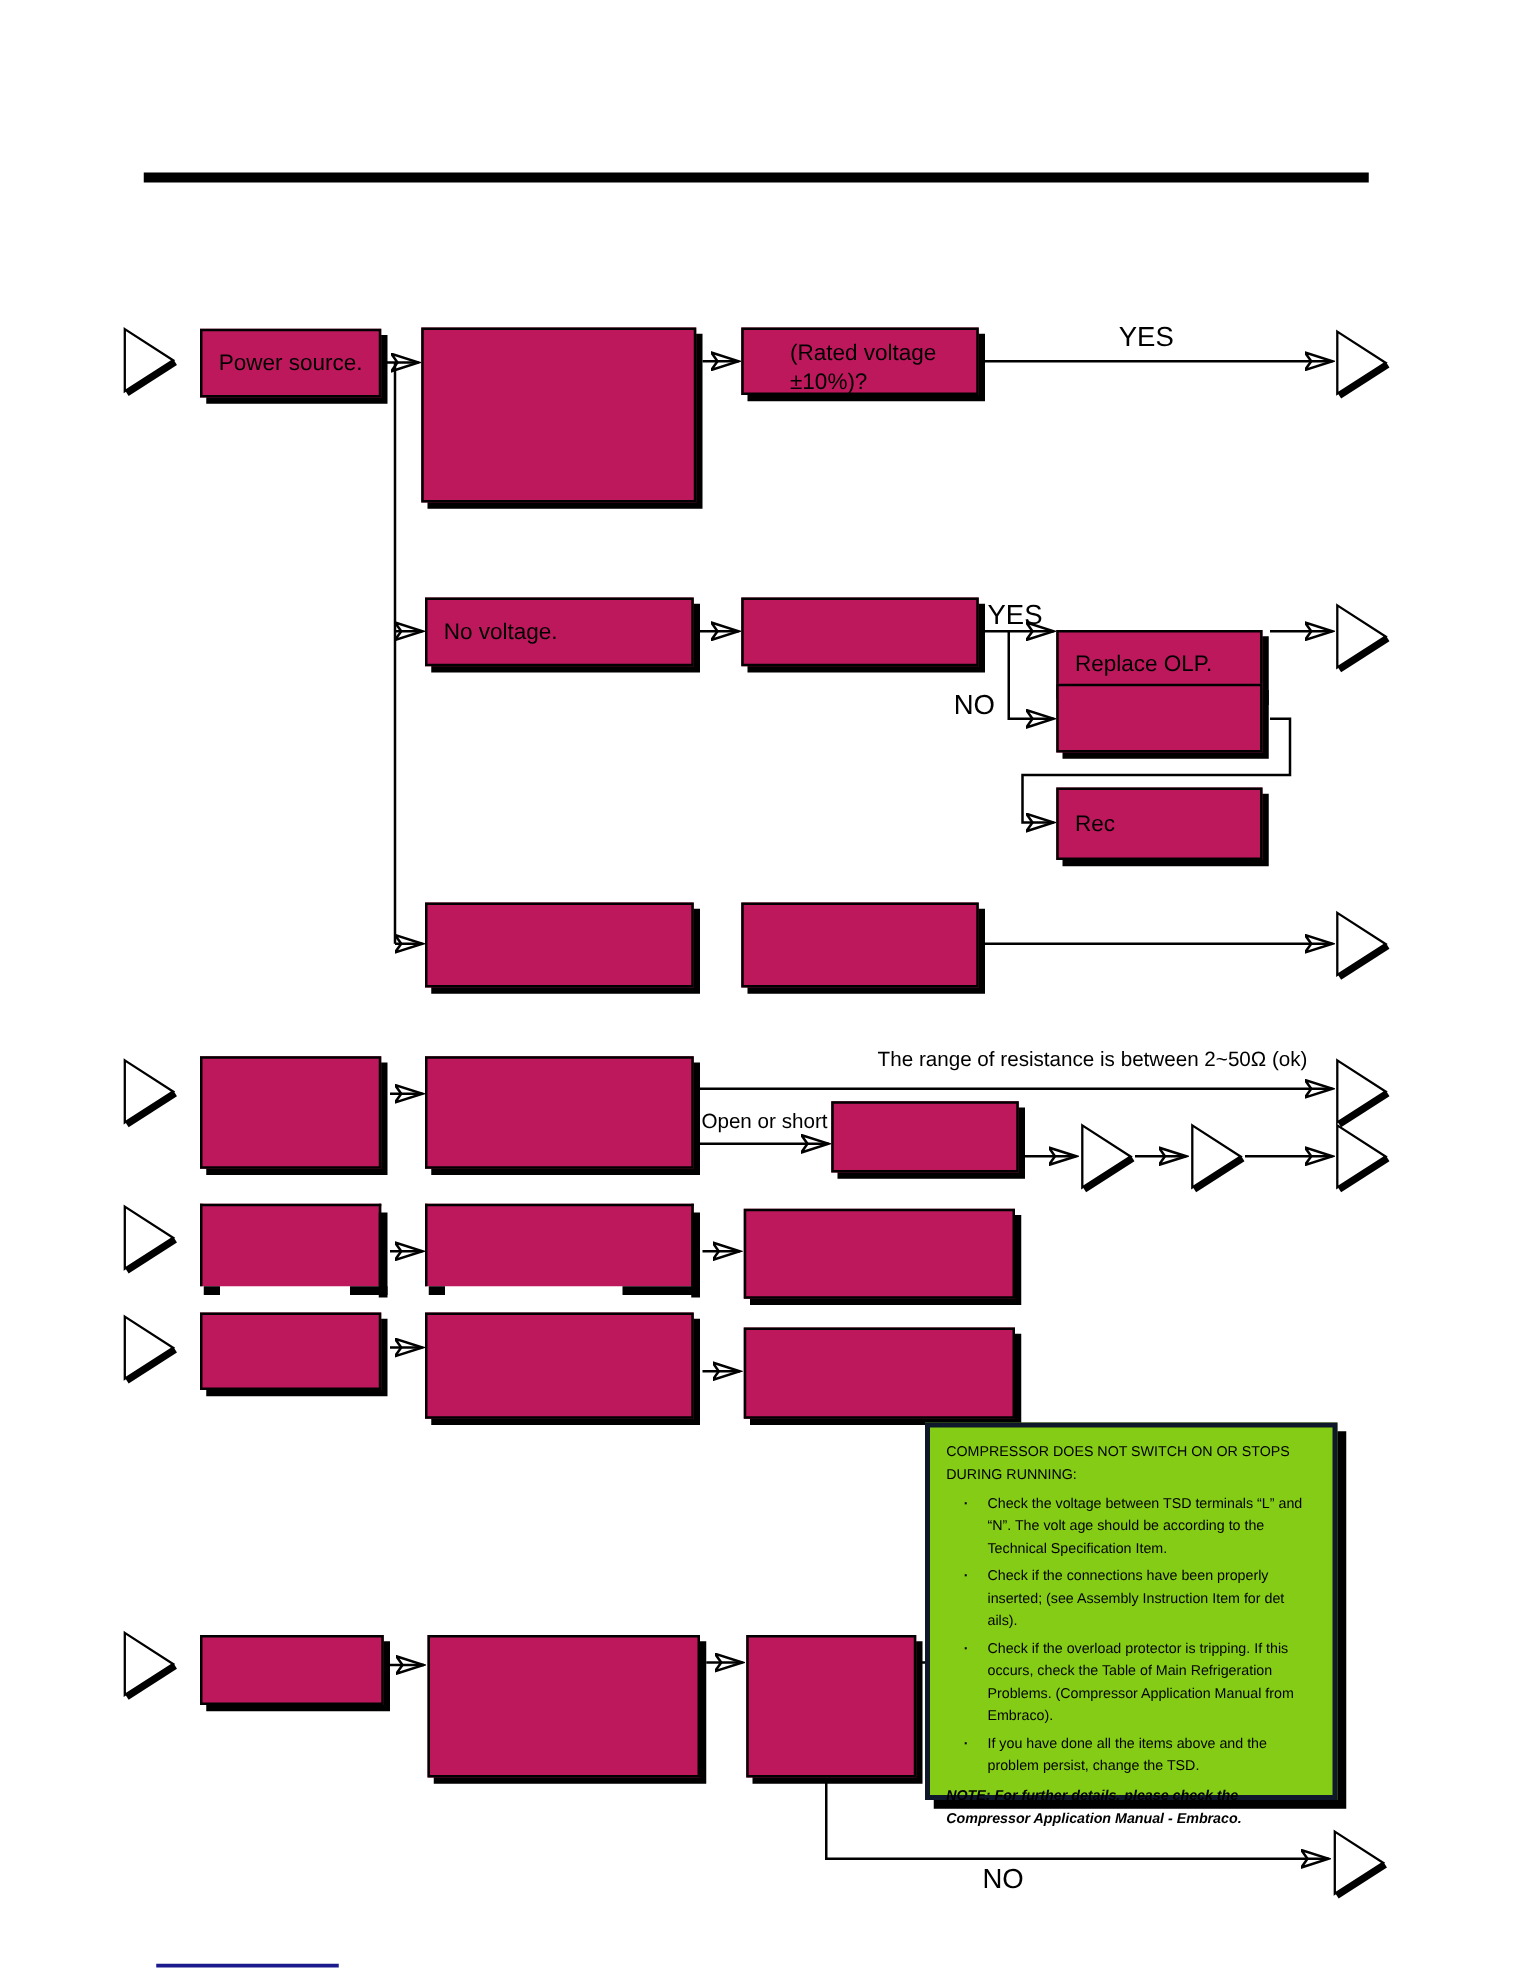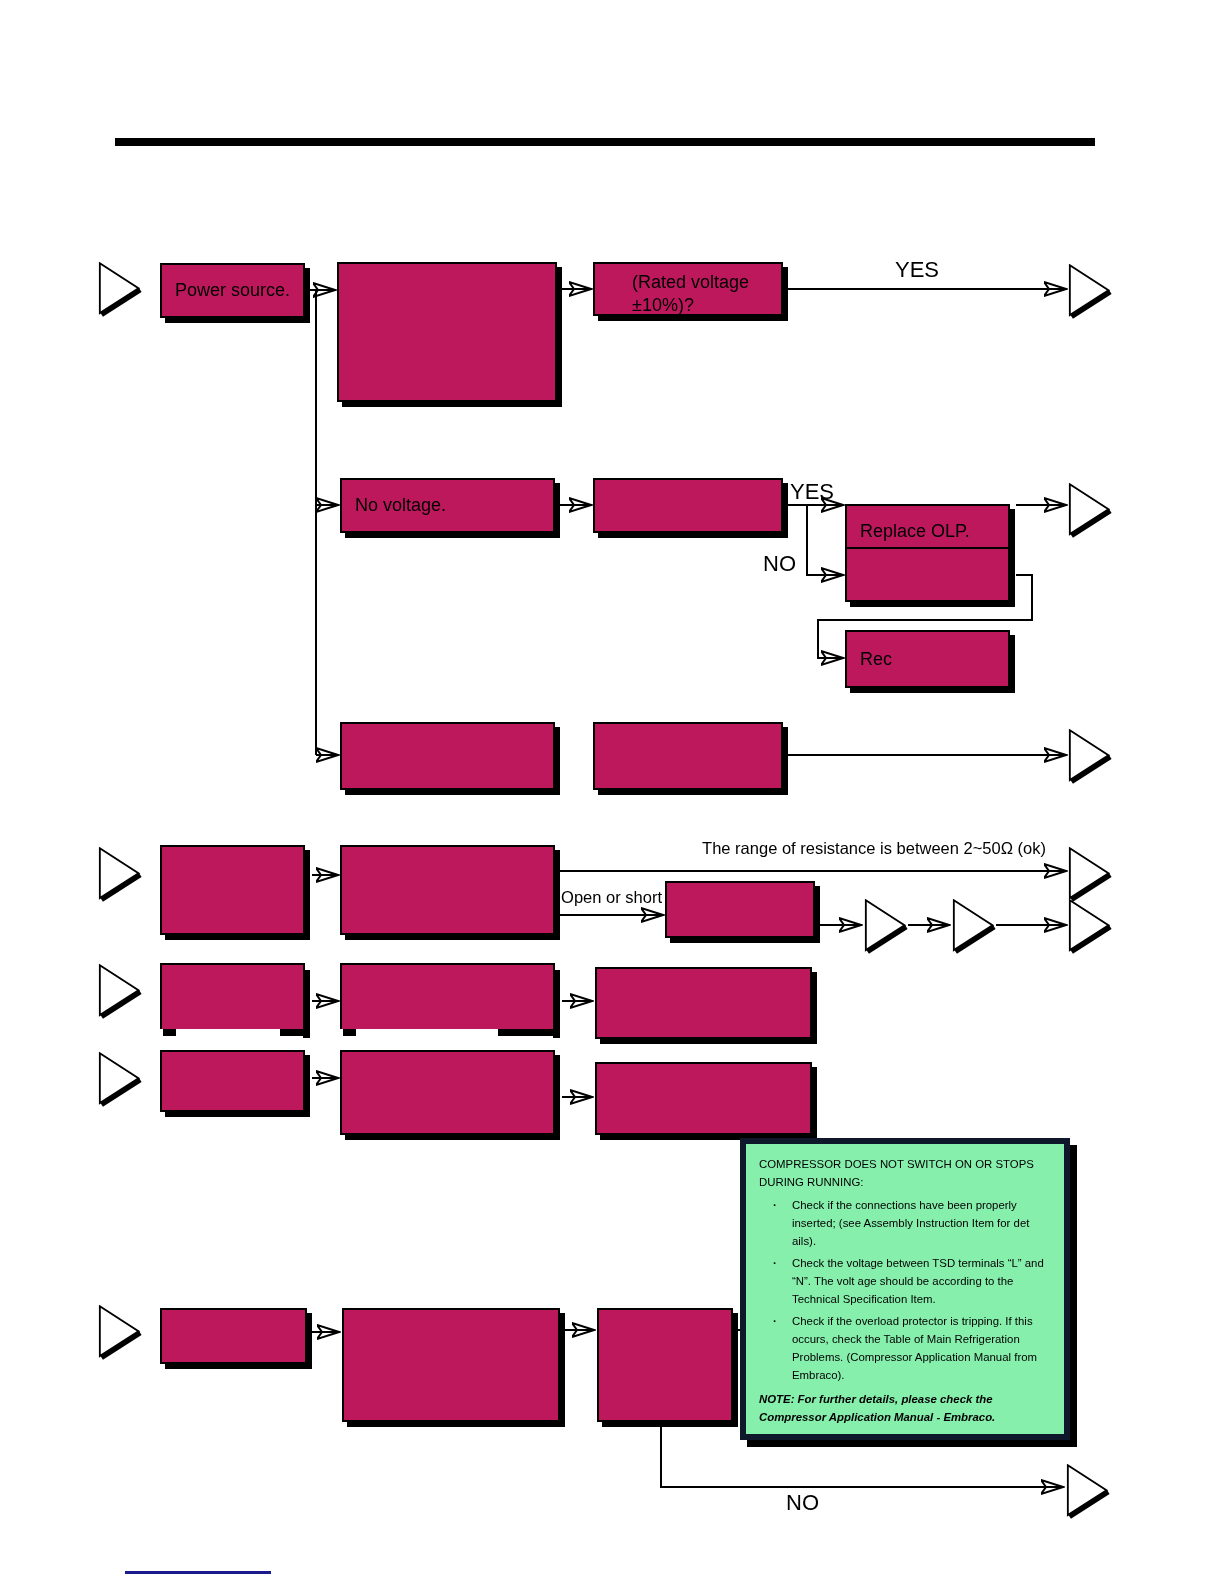--- a/index.html
+++ b/index.html
@@ -28,21 +28,21 @@
   .lbl { position:absolute; font-size:22px; z-index:3; text-align:left; }
   .lbl.small { font-size:16.5px; }
   
   .tri { position:absolute; z-index:2; width:46px; height:60px; }
   
   .connectors { position:absolute; left:0; top:0; z-index:1; }
   .connectors path { fill:none; stroke:#000; stroke-width:2; }
   
   .notebox {
     position:absolute; left:740px; top:1138px; width:330px; height:302px;
-    background:#86efac; border:6px solid #0f172a; box-shadow:7px 7px 0 0 #000;
+    background:#84cc16; border:4px solid #0f172a; box-shadow:7px 7px 0 0 #000;
     box-sizing:border-box; padding:11px 13px 0 13px; z-index:2;
     font-size:11.4px; line-height:18px;
   }
   .notebox .ntitle { margin:0 0 5px 0; }
   .notebox ul { list-style:none; margin:0; padding:0; }
   .notebox li { position:relative; padding-left:33px; margin:0 0 4px 0; }
   .notebox li::before { content:"\00B7"; position:absolute; left:14px; top:0; font-weight:bold; }
   .notebox .nnote { margin:6px 0 0 0; font-weight:bold; font-style:italic; }
   
   .footerline { left:125px; top:1571px; width:146px; height:3px; background:#1b1b8e; }
@@ -191,23 +191,24 @@
 </div>
 <div class="fbox" style="left:595px;top:967px;width:217px;height:72px"></div>
 
 <div class="fbox" style="left:160px;top:1050px;width:145px;height:62px"></div>
 <div class="fbox" style="left:340px;top:1050px;width:215px;height:85px"></div>
 <div class="fbox" style="left:595px;top:1062px;width:217px;height:73px"></div>
 
 <div class="notebox">
   <p class="ntitle">COMPRESSOR DOES NOT SWITCH ON OR STOPS DURING RUNNING:</p>
   <ul>
+    <li>Check the voltage between TSD terminals “L” and “N”. The volt age should be according to the Technical Specification Item.</li>
     <li>Check if the connections have been properly inserted; (see Assembly Instruction Item for det ails).</li>
-    <li>Check the voltage between TSD terminals “L” and “N”. The volt age should be according to the Technical Specification Item.</li>
     <li>Check if the overload protector is tripping. If this occurs, check the Table of Main Refrigeration Problems. (Compressor Application Manual from Embraco).</li>
+    <li>If you have done all the items above and the problem persist, change the TSD.</li>
   </ul>
   <p class="nnote">NOTE: For further details, please check the Compressor Application Manual - Embraco.</p>
 </div>
 
 <div class="fbox" style="left:160px;top:1308px;width:147px;height:56px"></div>
 <div class="fbox" style="left:342px;top:1308px;width:218px;height:114px"></div>
 <div class="fbox" style="left:597px;top:1308px;width:136px;height:114px"></div>
 <div class="lbl" style="left:786px;top:1490px;width:50px">NO</div>
 
 <div class="abs footerline" style="background: rgb(27, 27, 142);"></div>

